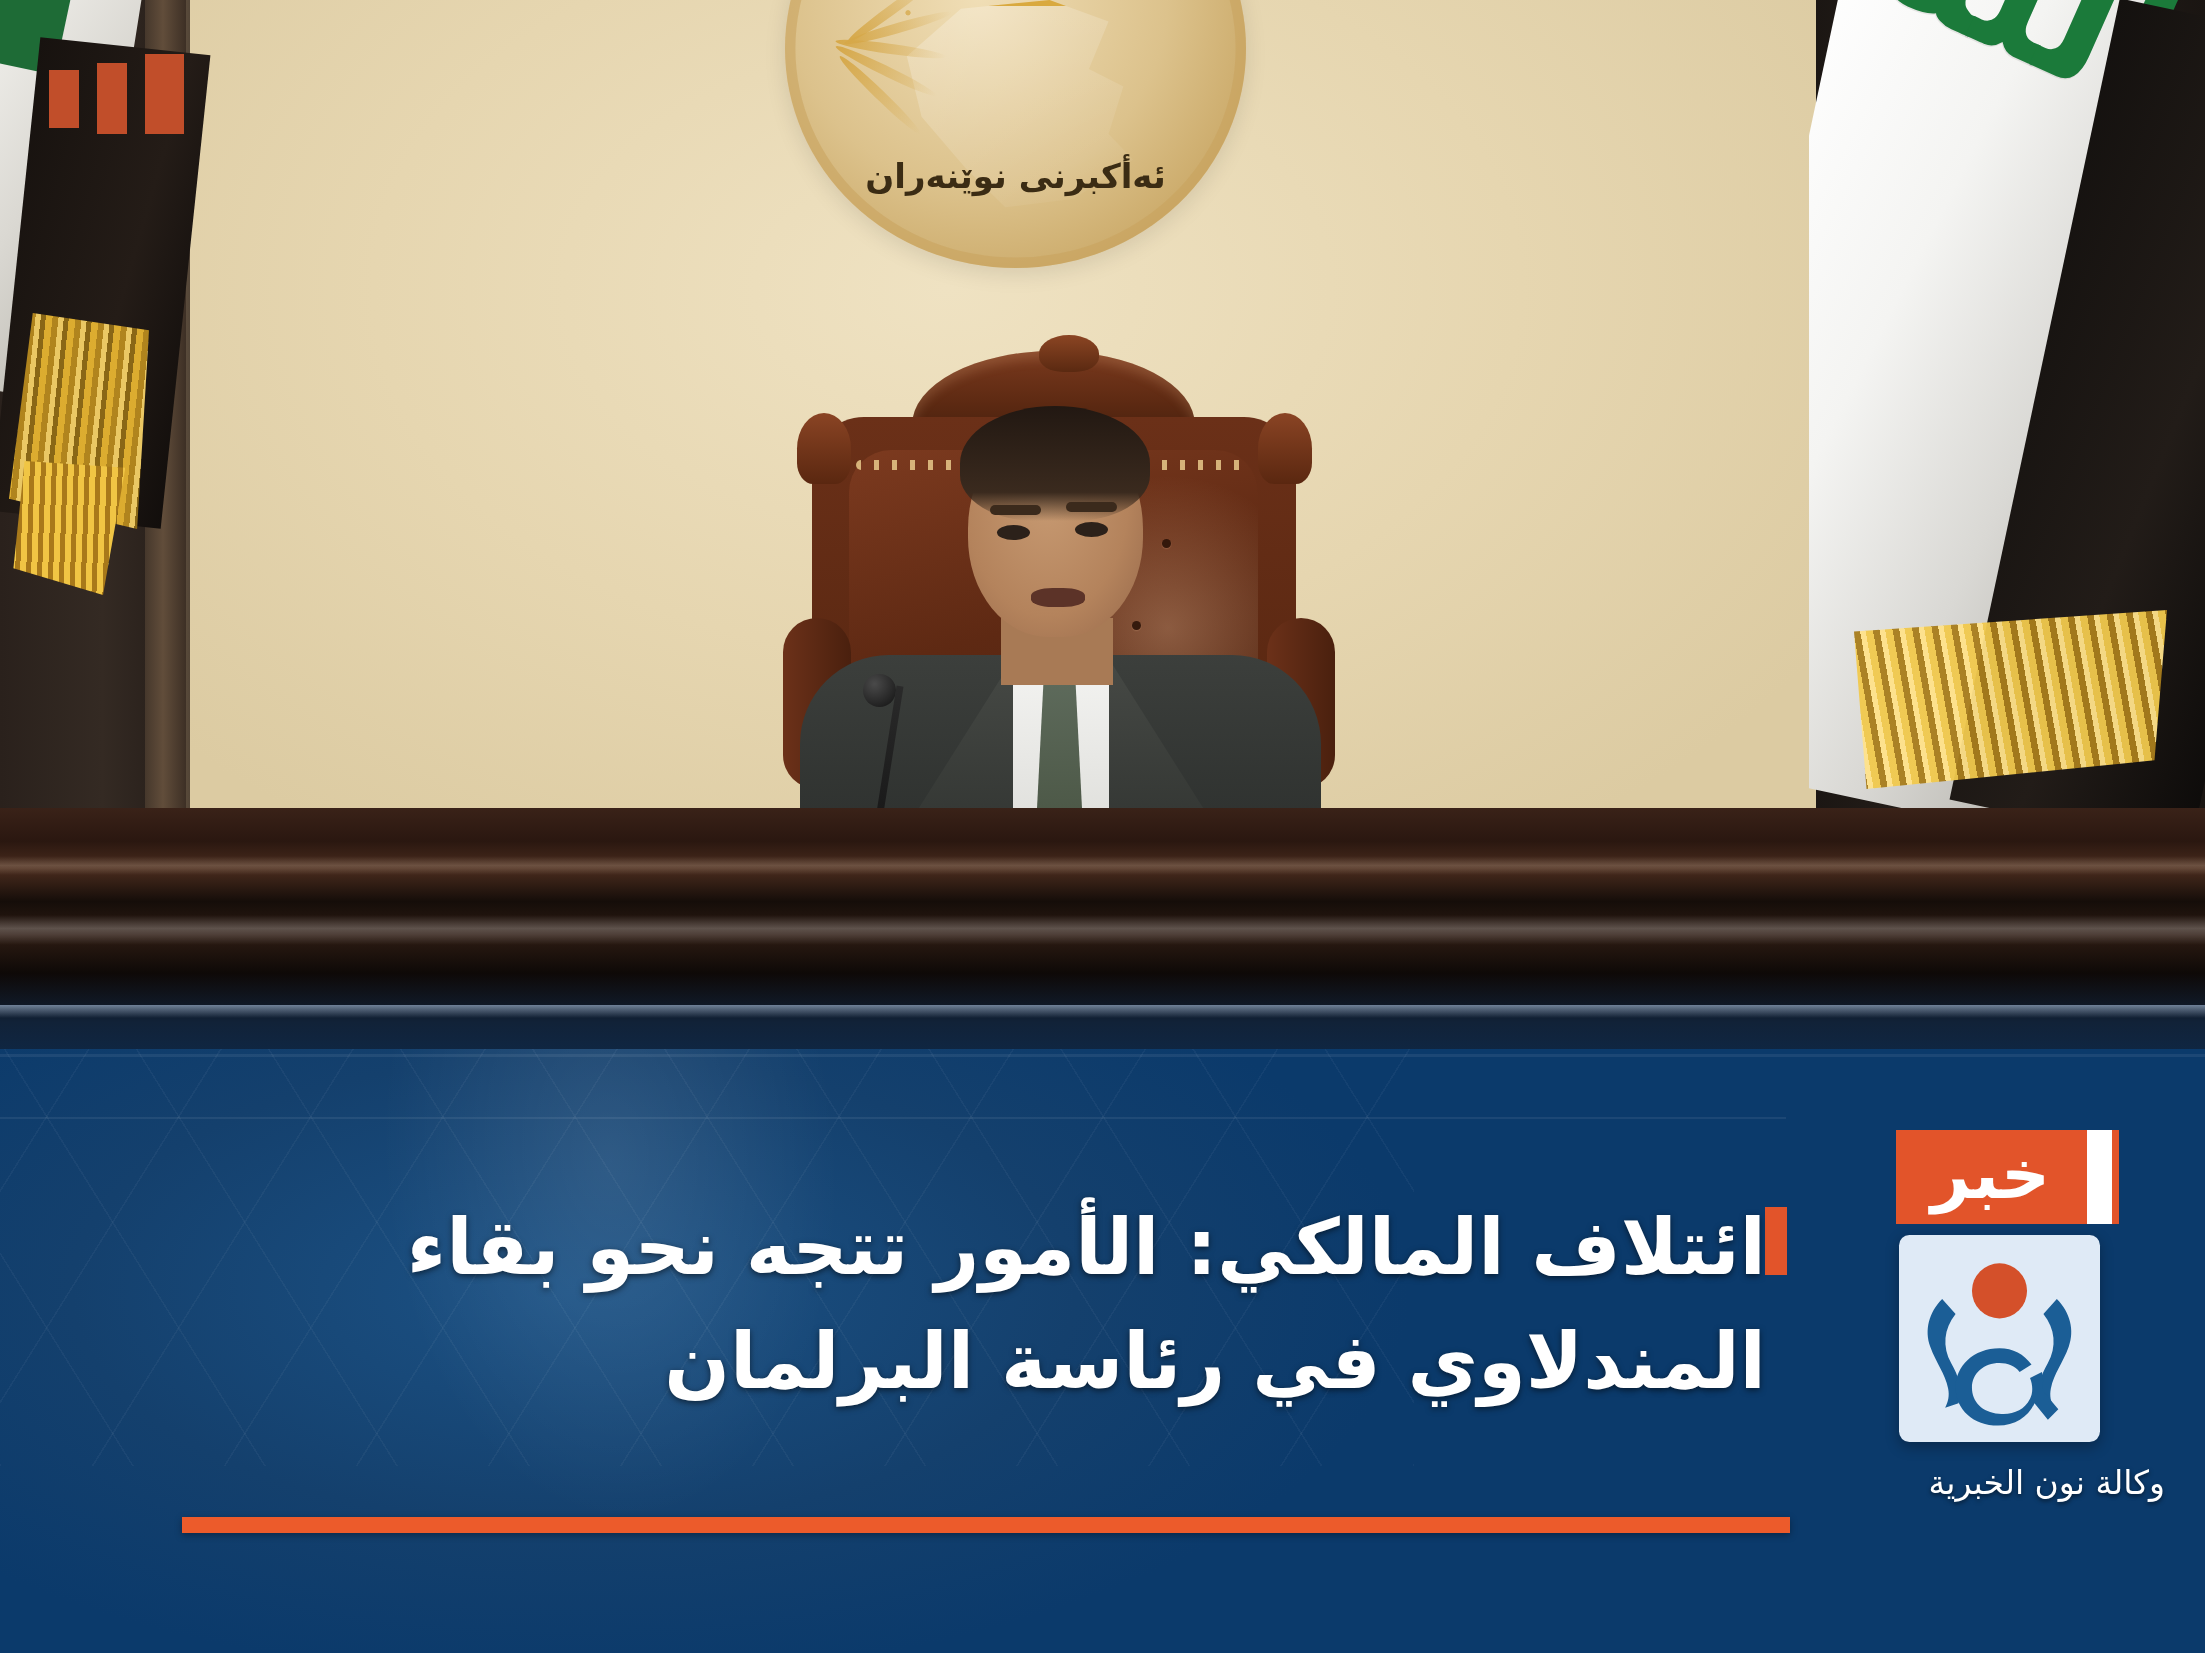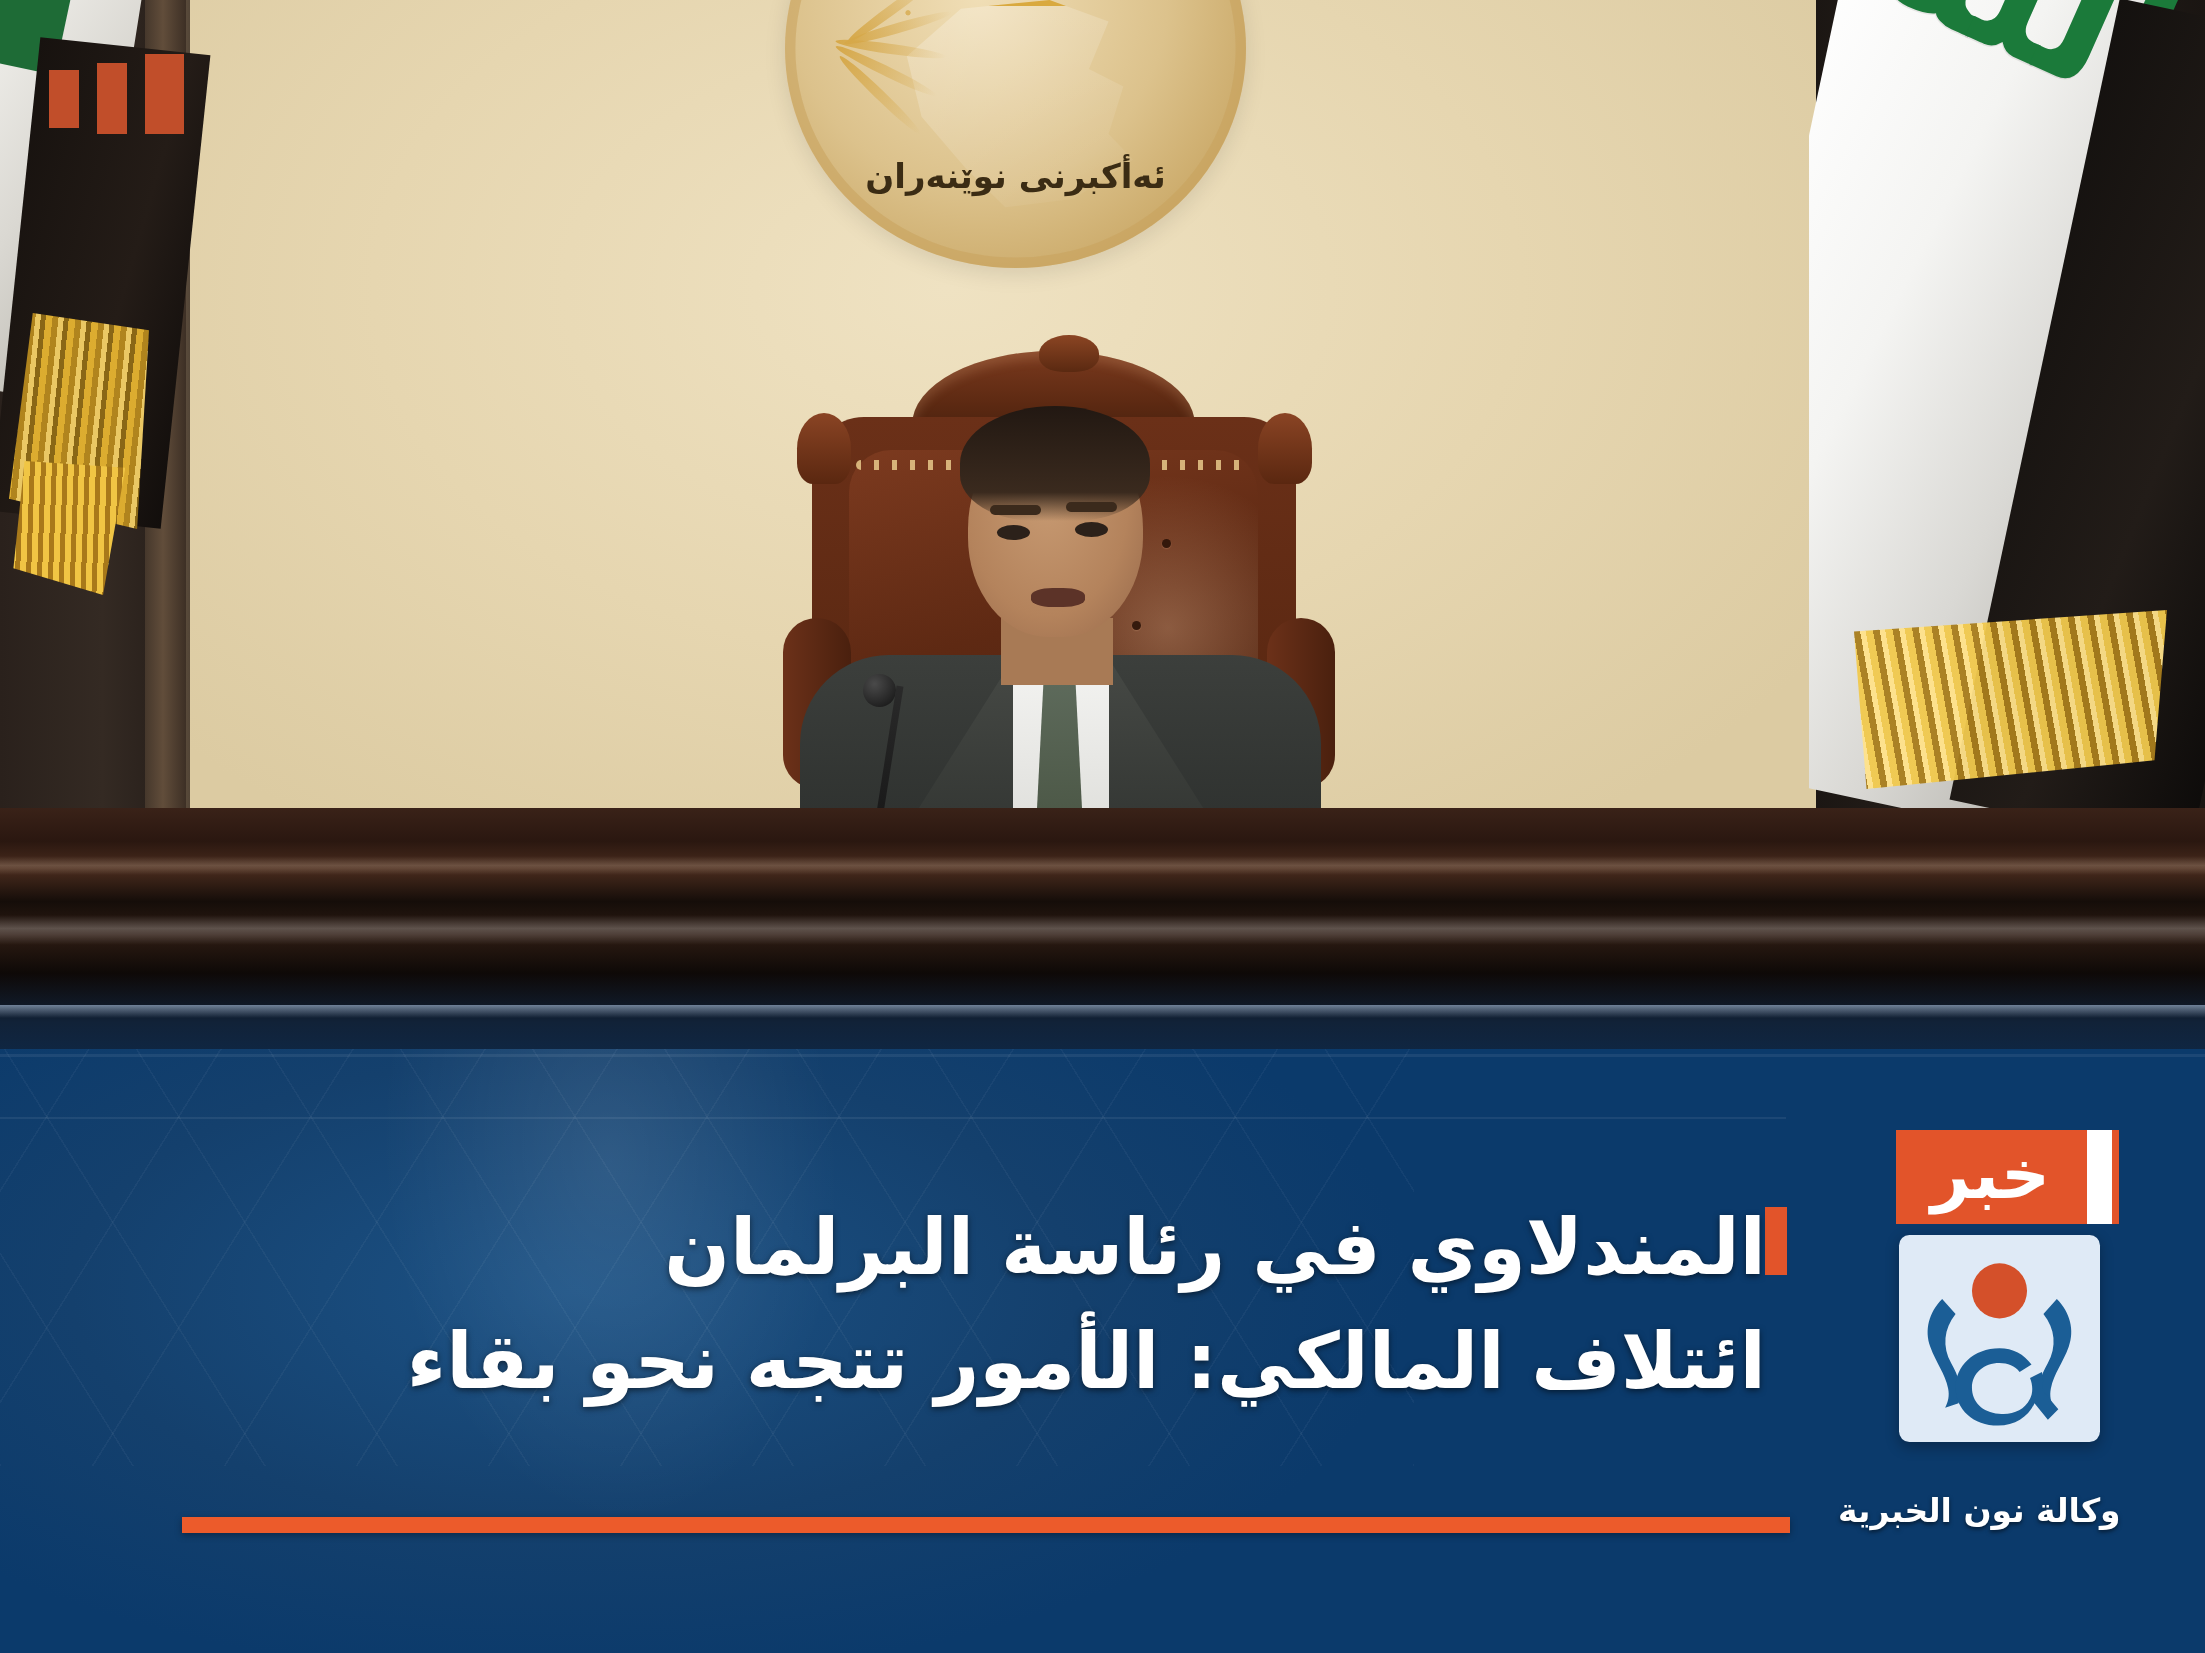--- a/index.html
+++ b/index.html
@@ -346,24 +346,23 @@
   #logo-box{
     position:absolute;left:1899px;top:1235px;width:201px;height:207px;
     background:#DFEAF6;
     border-radius:10.4px;
     box-shadow:0 4.5px 13.4px rgba(0,0,0,.30);
   }
   #logo-svg{position:absolute;left:0;top:0;width:201px;height:207px;}
 
   #agency-name{
     position:absolute;left:1838px;top:1463px;width:327px;
-    text-align:left;direction:rtl;
-    color:#FFFFFF;font-size:33px;font-weight:bold;
+    text-align:right;direction:rtl;
+    color:#FFFFFF;font-size:33px;font-weight:normal;
     text-shadow:0 1.5px 4.5px rgba(0,0,0,.55);
-    margin-top:28px;
   }
 
   
   #topbars{position:absolute;left:49px;top:54px;display:flex;align-items:flex-start;gap:18px;}
   #topbars .bar{background:#C14E2A;}
   #topbars .b1{width:39px;height:80px;}
   #topbars .b2{width:30px;height:71px;margin-top:9px;}
   #topbars .b3{width:30px;height:58px;margin-top:16.4px;}
 </style>
 </head>
@@ -452,22 +451,22 @@
   <div id="lower">
     <div class="quilt"></div>
     <div class="sheen"></div>
     <div class="panel-line" style="left:0;top:4.5px;width:2205px;height:3px;"></div>
     <div class="panel-line" style="left:0;top:68px;width:1786px;height:2.2px;"></div>
   </div>
 
   <div id="headline-accent"></div>
 
   <div id="headline">
+    <span class="ln">ائتلاف المالكي: الأمور تتجه نحو بقاء</span>
     <span class="ln">المندلاوي في رئاسة البرلمان</span>
-    <span class="ln">ائتلاف المالكي: الأمور تتجه نحو بقاء</span>
   </div>
 
   <div id="rule"></div>
 
   <div id="badge">
     <span id="badge-label">خبر</span>
     <span id="badge-tick"></span>
   </div>
 
   <div id="logo-box">

